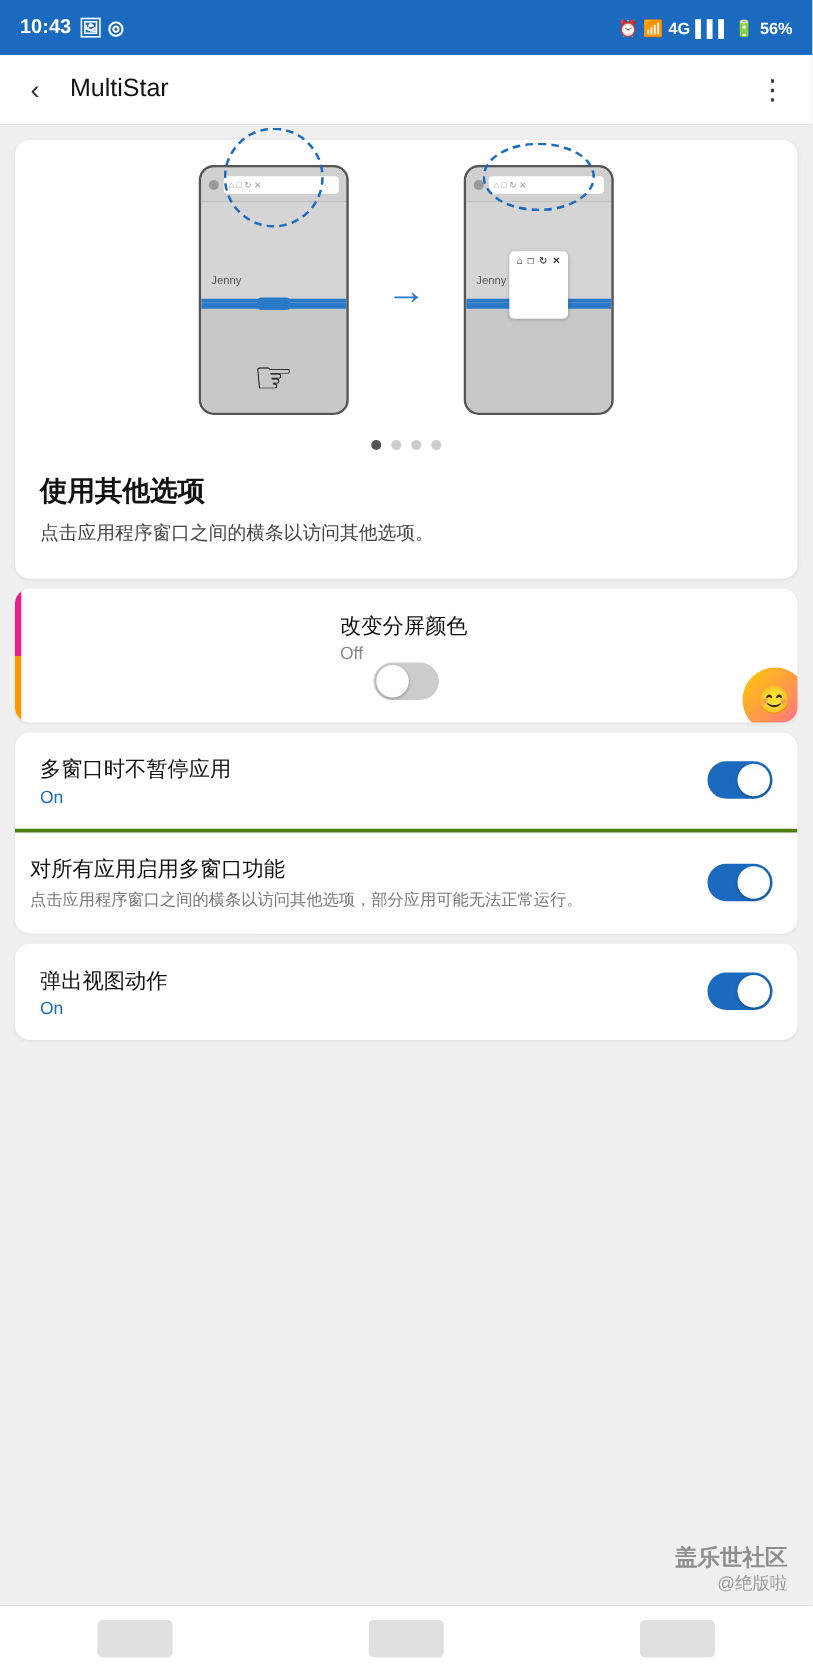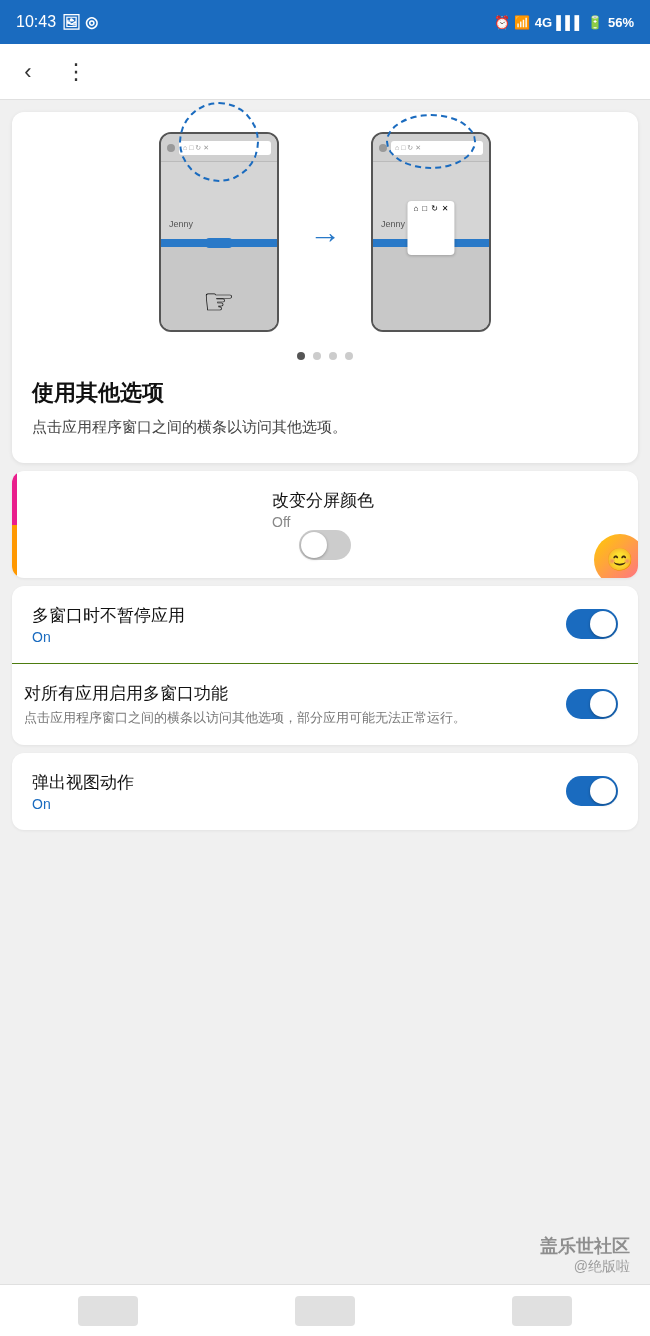--- a/index.html
+++ b/index.html
@@ -20,21 +20,21 @@
       display: flex;
       align-items: center;
       justify-content: space-between;
       padding: 0 16px;
       color: white;
       font-size: 15px;
       font-weight: bold;
     }
     .status-left { display: flex; align-items: center; gap: 6px; }
     .status-right { display: flex; align-items: center; gap: 4px; font-size: 13px; }
-    .status-time { font-size: 16px; font-weight: normal; }
+    .status-time { font-size: 16px; font-weight: bold; }
 
     
     .top-bar {
       width: 100%;
       height: 56px;
       background: white;
       display: flex;
       align-items: center;
       padding: 0 8px 0 4px;
       border-bottom: 1px solid #e0e0e0;
@@ -239,21 +239,21 @@
       box-shadow: 0 1px 3px rgba(0,0,0,0.06);
     }
 
     .setting-item {
       display: flex;
       align-items: center;
       padding: 18px 20px;
       position: relative;
     }
     .setting-item + .setting-item {
-      border-top: 1px solid #4d7c0f;
+      border-top: 3px solid #4d7c0f;
       padding-left: 12px;
     }
 
     .setting-item-left {
       flex: 1;
       padding-right: 12px;
     }
     .setting-title {
       font-size: 17px;
       color: #111;
@@ -370,20 +370,21 @@
     <span>▌▌▌</span>
     <span>🔋</span>
     <span>56%</span>
   </div>
 </div>
 
 <div class="top-bar">
   <div class="back-btn">
     <span>‹</span>
   </div>
+  <span class="top-title">MultiStar</span>
   <div class="more-btn">
     <span>⋮</span>
   </div>
 </div>
 
 <div class="carousel-card">
 
   <div class="carousel-illustration">
 
     <div style="position:relative;">

